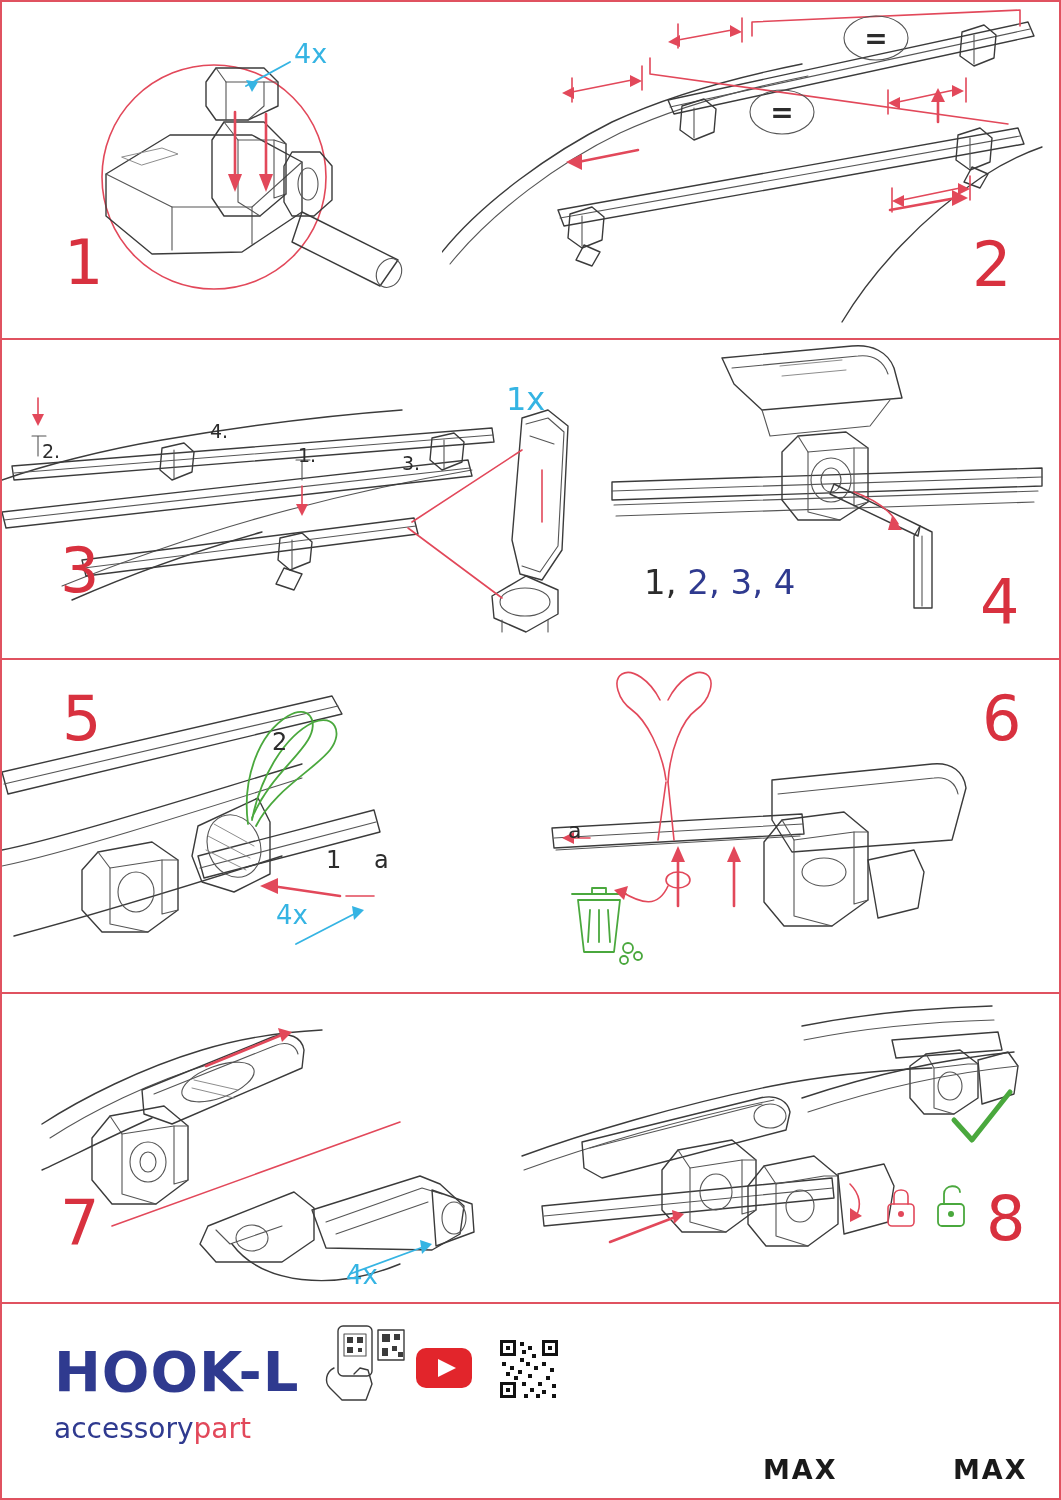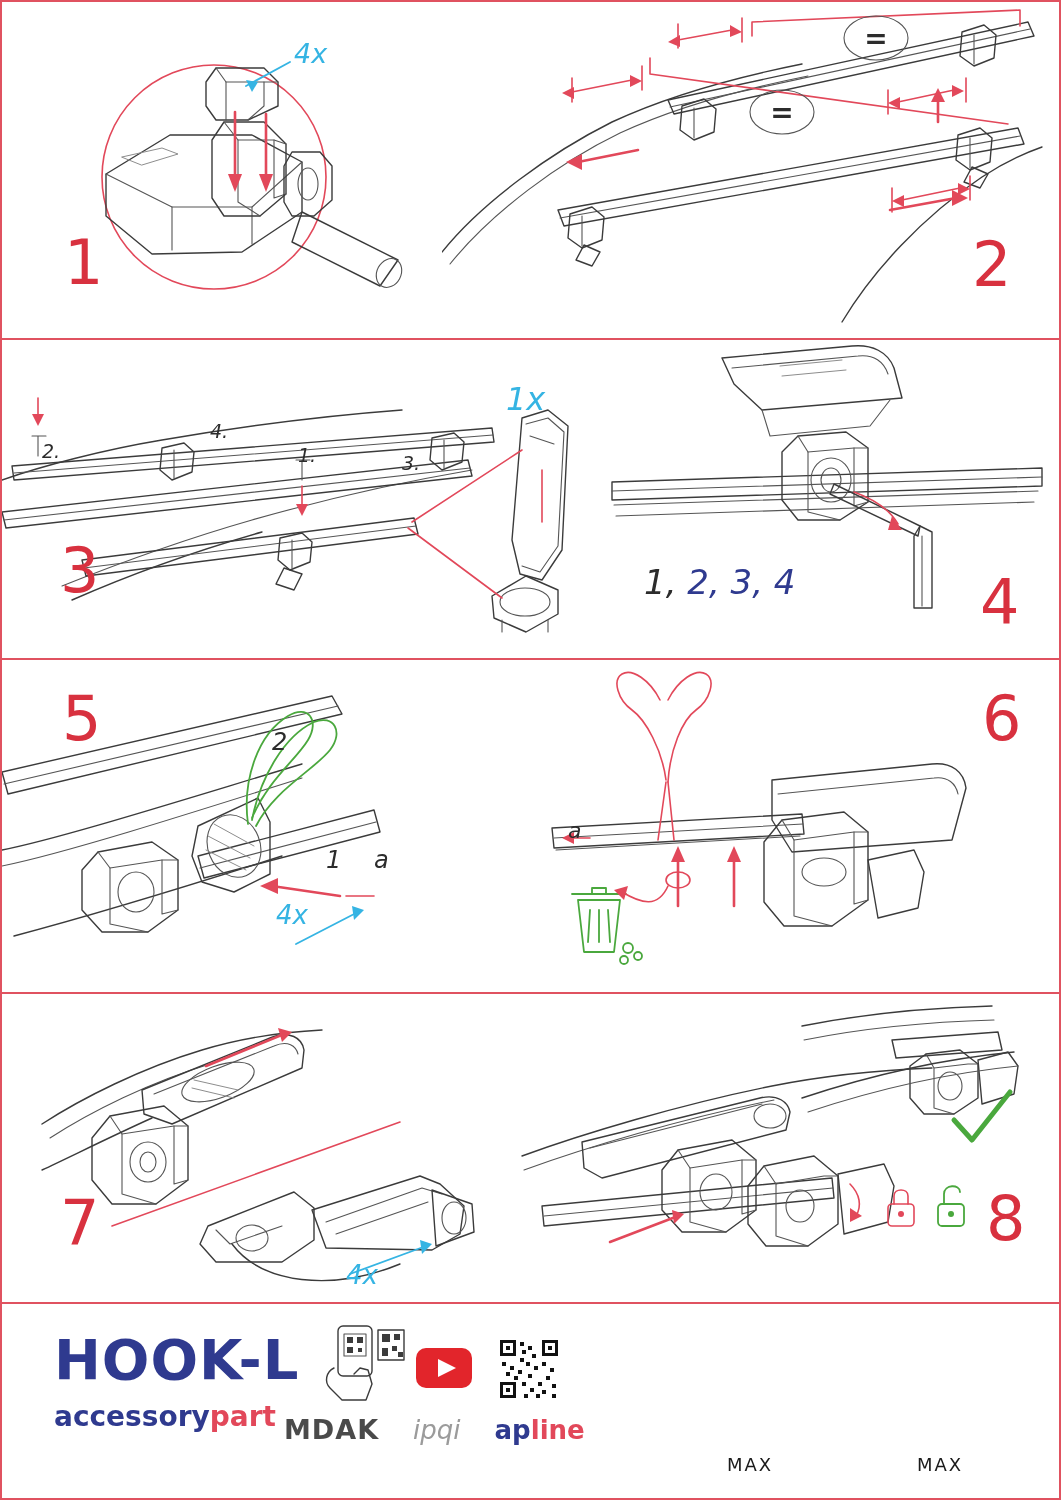--- a/index.html
+++ b/index.html
@@ -2,46 +2,46 @@
 <html><head>
 <meta charset="utf-8">
 <style>
   html,body{margin:0;padding:0;background:#ffffff;}
   body{width:1061px;height:1500px;font-family:"DejaVu Sans",sans-serif;color:#1a1a1a;overflow:hidden;}
   .sheet{position:relative;width:1061px;height:1500px;box-sizing:border-box;border:2px solid #e05260;background:#fff;}
   .divider{position:absolute;left:0;width:1061px;height:2px;background:#e05260;}
   .panel{position:absolute;box-sizing:border-box;}
   .stepnum{position:absolute;font-family:"DejaVu Sans",sans-serif;font-weight:400;font-size:62px;color:#d8313f;line-height:1;letter-spacing:1px;}
   .cyan{color:#2bb6e0;}
-  .note{position:absolute;font-size:22px;font-style:italic;}
+  .note{position:absolute;font-size:22px;}
   .note.cyan{color:#35b4e3;}
   svg{display:block;}
   .ln{fill:none;stroke:#3b3b3b;stroke-width:1.4;stroke-linecap:round;stroke-linejoin:round;}
   .ln2{fill:none;stroke:#555;stroke-width:1.1;stroke-linecap:round;stroke-linejoin:round;}
   .lnlight{fill:none;stroke:#8d8d8d;stroke-width:1;stroke-linecap:round;stroke-linejoin:round;}
   .rd{fill:none;stroke:#e2485a;stroke-width:1.6;stroke-linecap:round;stroke-linejoin:round;}
   .rdthick{fill:none;stroke:#e2485a;stroke-width:2.6;stroke-linecap:round;stroke-linejoin:round;}
   .rdfill{fill:#e2485a;}
   .cy{fill:none;stroke:#35b4e3;stroke-width:1.8;stroke-linecap:round;stroke-linejoin:round;}
   .cyfill{fill:#35b4e3;}
   .gr{fill:none;stroke:#4aa83d;stroke-width:1.8;stroke-linecap:round;stroke-linejoin:round;}
   .grfill{fill:#4aa83d;}
 
   
   .footer{position:absolute;left:0;top:1300px;width:1061px;height:198px;}
-  .brand{position:absolute;left:52px;top:30px;}
+  .brand{position:absolute;left:52px;top:42px;}
   .brand .big{font-family:"DejaVu Sans",sans-serif;font-size:56px;font-weight:700;color:#2f3a8f;letter-spacing:1px;line-height:1;}
-  .brand .sub{margin-top:12px;font-size:28px;font-weight:700;color:#2f3a8f;letter-spacing:0px;}
+  .brand .sub{margin-top:12px;font-size:28px;font-weight:400;color:#2f3a8f;letter-spacing:0px;}
   .brand .sub .part{color:#e2485a;}
   .logos{position:absolute;left:282px;top:112px;display:flex;align-items:baseline;gap:34px;}
   .logo-mdak{font-size:27px;font-weight:700;color:#4a4a4a;letter-spacing:1px;}
   .logo-ipqi{font-size:26px;color:#9b9b9b;font-style:italic;}
   .logo-apline{font-size:26px;font-weight:600;color:#2f3a8f;}
   .logo-apline .line{color:#e2485a;}
-  .maxlabel{position:absolute;font-size:18px;font-weight:400;letter-spacing:2px;color:#1a1a1a;}
+  .maxlabel{position:absolute;font-size:27px;font-weight:700;letter-spacing:2px;color:#1a1a1a;margin-left:36px;}
 </style>
 </head>
 <body>
 
 <div class="sheet">
 
   <div class="divider" style="top:336px;"></div>
   <div class="divider" style="top:656px;"></div>
   <div class="divider" style="top:990px;"></div>
   <div class="divider" style="top:1300px;"></div>
@@ -498,24 +498,19 @@
           <rect x="30" y="36" width="4" height="4"></rect>
             <rect x="26" y="56" width="4" height="4"></rect>
             <rect x="38" y="56" width="4" height="4"></rect>
           <rect x="54" y="56" width="4" height="4"></rect>
             <rect x="16" y="38" width="4" height="4"></rect>
             <rect x="8" y="34" width="4" height="4"></rect>
         </g>
       </svg>
     </div>
 
-    <div class="logos">
-      <span class="logo-mdak">MDAK</span>
-      <span class="logo-ipqi">ipqi</span>
-      <span class="logo-apline"><span>ap</span><span class="line">line</span></span>
-    </div>
 
     <div class="maxlabel" style="left:725px;top:152px;">MAX</div>
 
     <div class="maxlabel" style="left:915px;top:152px;">MAX</div>
   </div>
 
 </div>
 
 </body></html>

